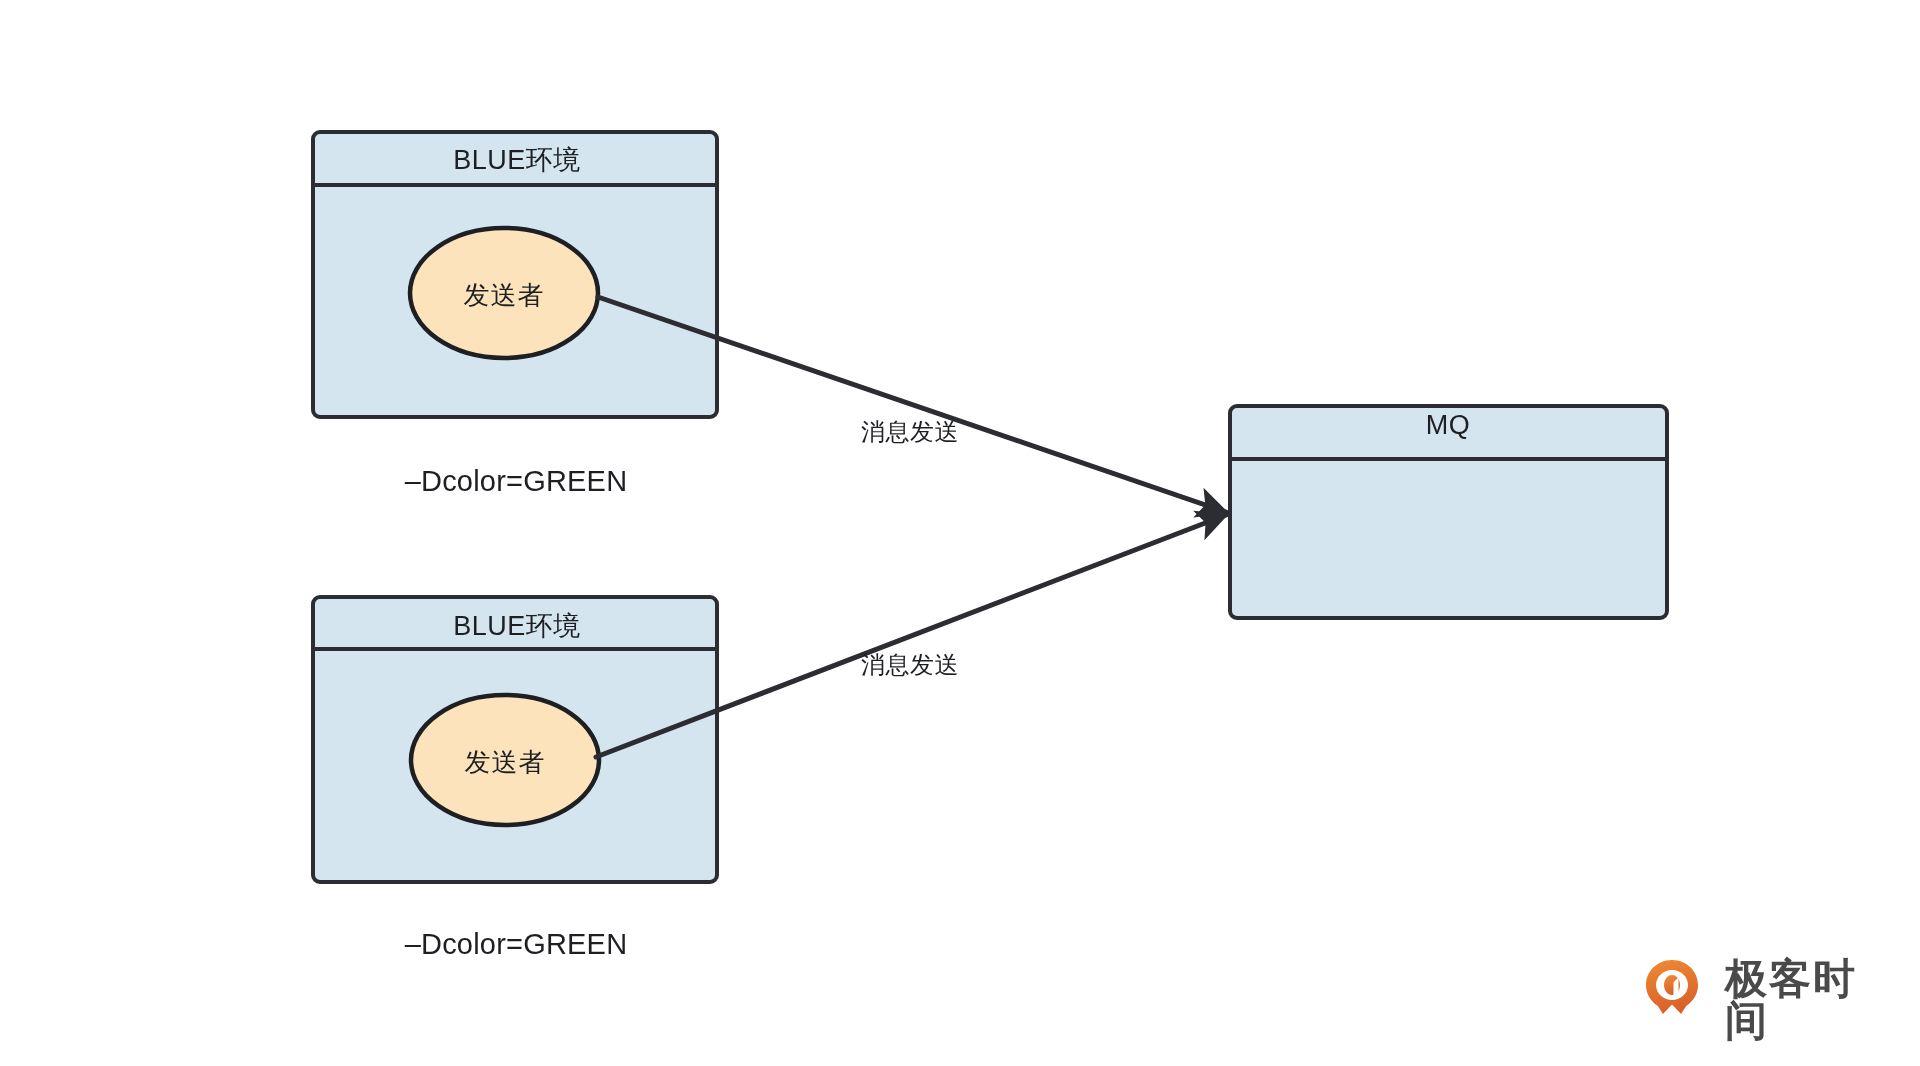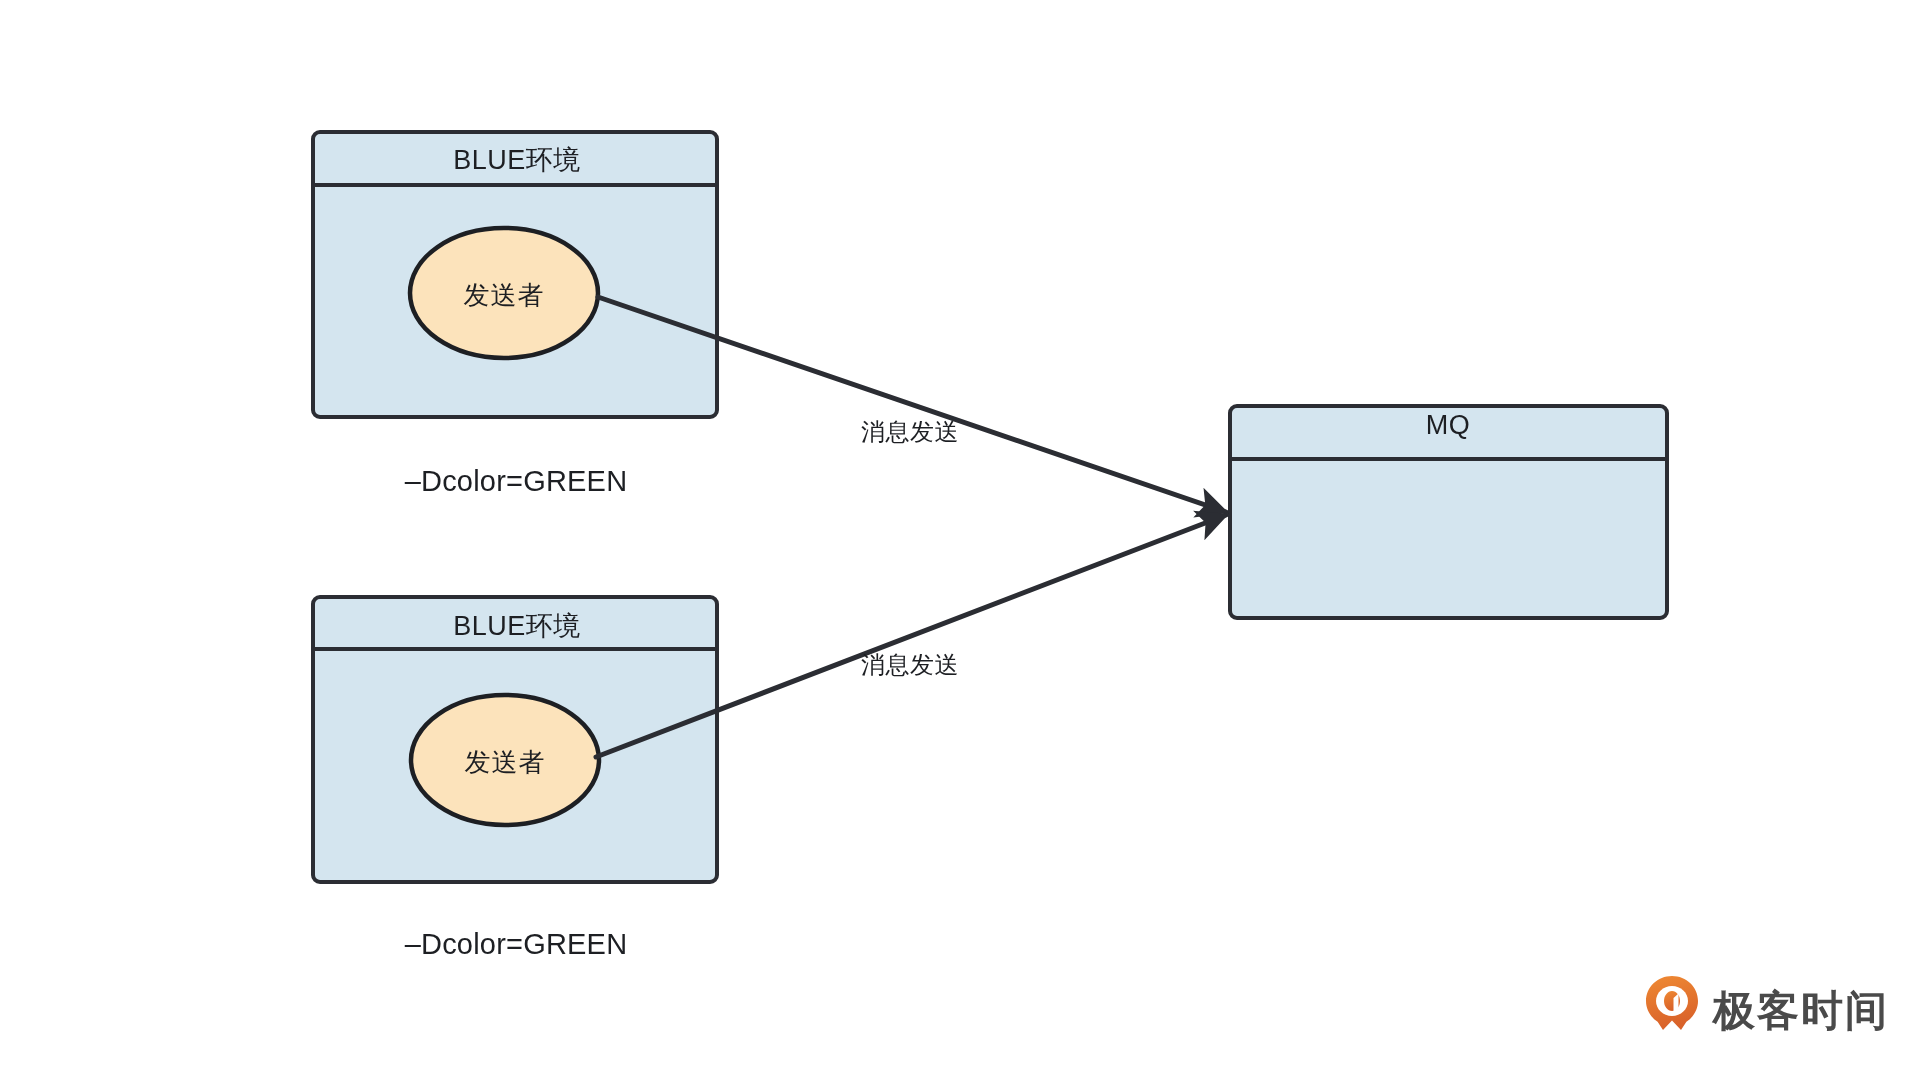--- a/index.html
+++ b/index.html
@@ -62,22 +62,22 @@
     transform: translate(-50%, -50%);
   }
   
   #logo {
     position: absolute;
     left: 1643px;
     top: 958px;
     width: 250px;
     height: 74px;
     display: flex;
-    align-items: flex-end;
-    gap: 12px;
+    align-items: flex-start;
+    gap: 24px;
   }
   #logo .mark {
     position: relative;
     width: 58px;
     height: 58px;
     flex: 0 0 58px;
   }
   #logo .mark svg { display: block; }
   #logo .wordmark {
     font-size: 42px;

